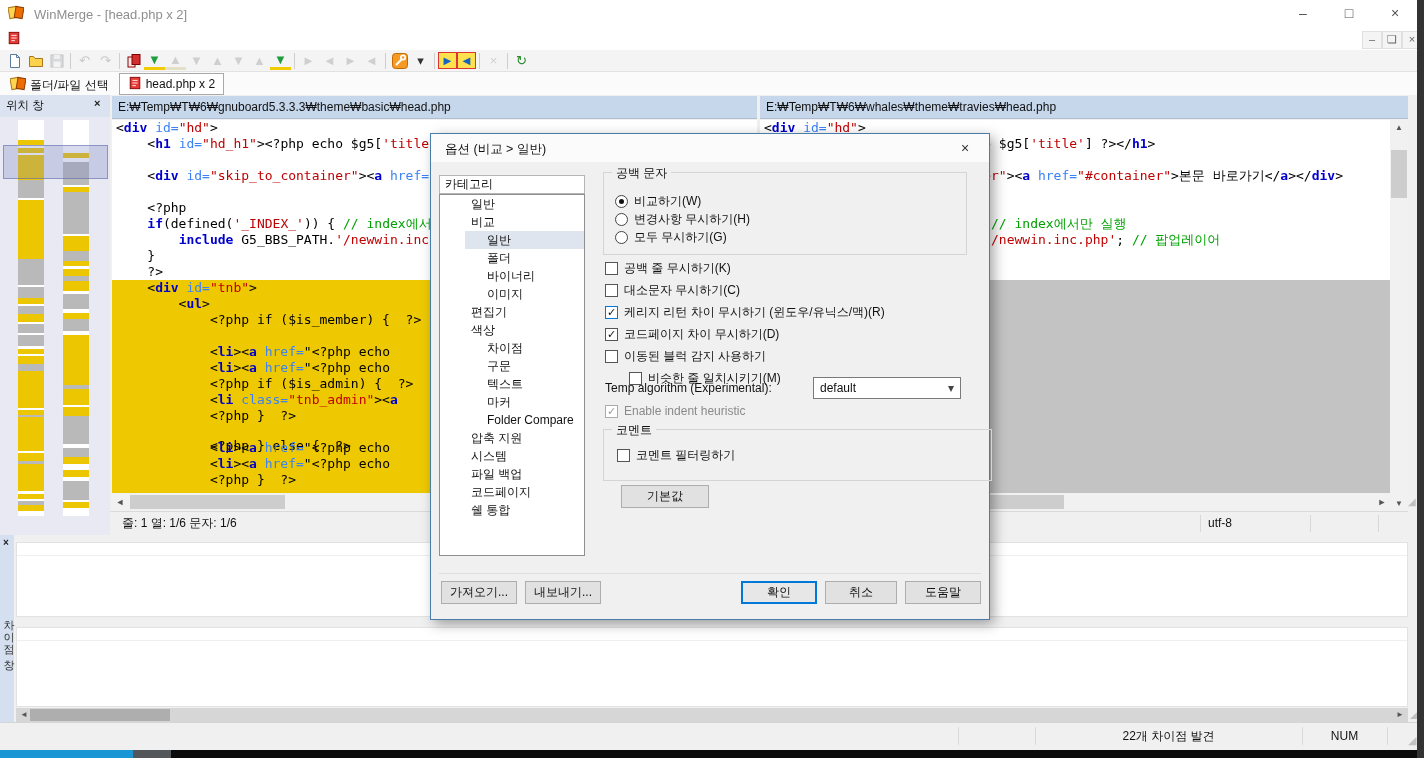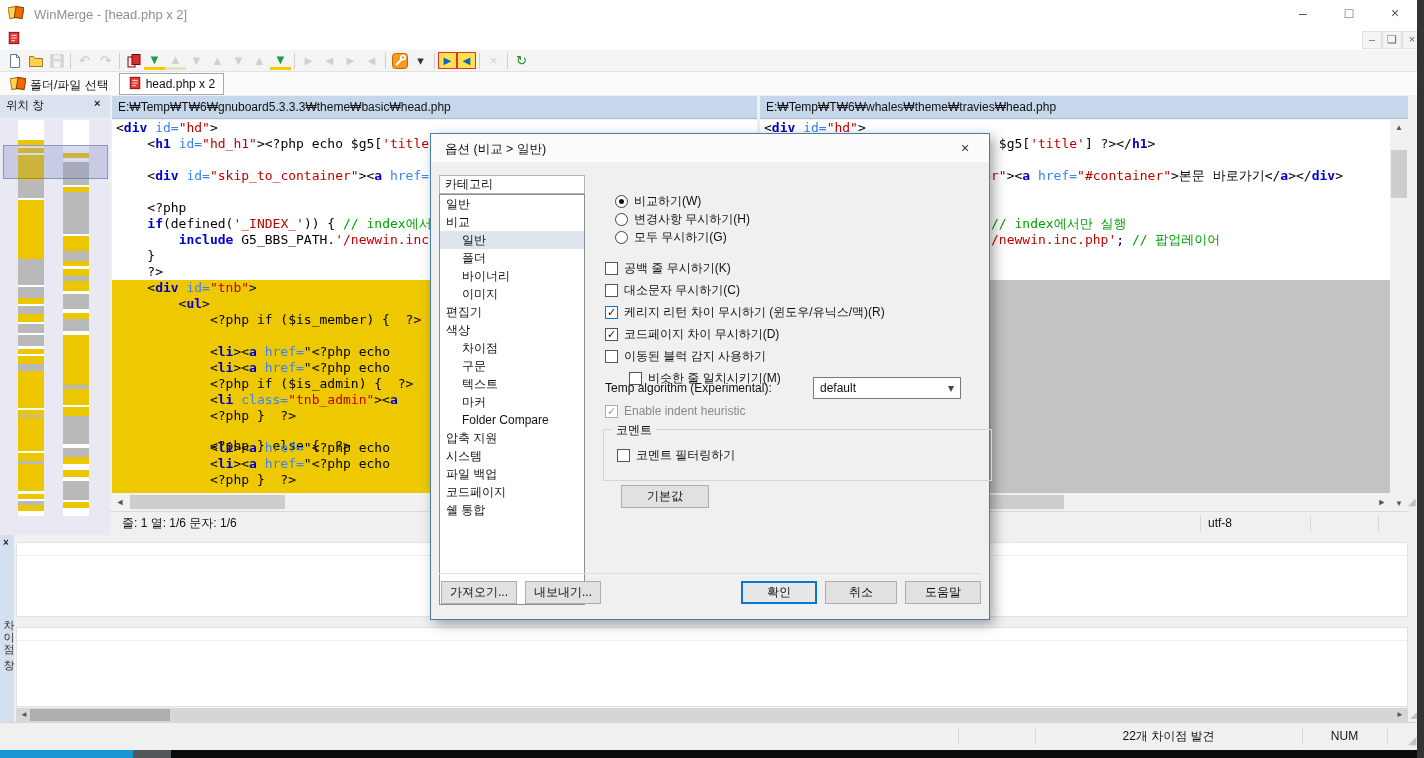--- a/index.html
+++ b/index.html
@@ -65,21 +65,21 @@
   #bs-blue{position:absolute;left:0;top:0;width:133px;height:8px;background:#1996d3;}
   #bs-gray{position:absolute;left:133px;top:0;width:38px;height:8px;background:#54575a;}
   #rightedge{left:1417px;top:0;width:7px;height:758px;background:#333;}
   
   #dialog{left:430px;top:133px;width:558px;height:485px;background:#f0f0f0;border:1px solid #477cab;
           box-shadow:4px 4px 12px rgba(0,0,0,.35);z-index:40;}
   #dlg-titlebar{position:absolute;left:0;top:0;width:100%;height:28px;background:#fbfbfb;}
   #dlg-title{position:absolute;left:14px;top:7px;font-size:12.5px;}
   #dlg-close{position:absolute;left:530px;top:6px;font-size:14px;color:#333;}
   #dlg-cat-header{position:absolute;left:8px;top:41px;width:146px;height:19px;background:#fff;border:1px solid #b5b5b5;box-sizing:border-box;line-height:17px;padding-left:5px;}
-  #dlg-tree{position:absolute;left:8px;top:60px;width:146px;height:411px;background:#fff;border:1px solid #8f8f8f;box-sizing:border-box;overflow:hidden;}
+  #dlg-tree{position:absolute;left:8px;top:60px;width:146px;height:362px;background:#fff;border:1px solid #8f8f8f;box-sizing:border-box;overflow:hidden;padding-left:25px;}
   .tree-item{height:18px;line-height:18px;font-size:12px;}
   .tree-item.sel{background:#dfe5ee;}
   .grp{position:absolute;border:1px solid #d4d4d4;}
   .grp-legend{position:absolute;top:-8px;left:8px;background:#f0f0f0;padding:0 4px;font-size:12px;}
   .optrow{position:absolute;height:16px;display:flex;align-items:center;gap:6px;font-size:12px;}
   .radio{width:13px;height:13px;border-radius:50%;border:1px solid #444;background:#fff;box-sizing:border-box;position:relative;flex:none;}
   .radio.on::after{content:"";position:absolute;left:3px;top:3px;width:5px;height:5px;border-radius:50%;background:#111;}
   .cb{width:13px;height:13px;border:1px solid #555;background:#fff;box-sizing:border-box;flex:none;text-align:center;line-height:11px;font-size:11px;color:#111;}
   .cb.focused{border-color:#0078d7;}
   .cb.disabled{border-color:#ababab;color:#9a9a9a;}
@@ -408,20 +408,23 @@
       <div class="tree-item" style="padding-left: 22px;">텍스트</div>
       <div class="tree-item" style="padding-left: 22px;">마커</div>
       <div class="tree-item" style="padding-left: 22px;">Folder Compare</div>
       <div class="tree-item" style="padding-left: 6px;">압축 지원</div>
       <div class="tree-item" style="padding-left: 6px;">시스템</div>
       <div class="tree-item" style="padding-left: 6px;">파일 백업</div>
       <div class="tree-item" style="padding-left: 6px;">코드페이지</div>
       <div class="tree-item" style="padding-left: 6px;">쉘 통합</div>
     </div>
 
+  <div class="grp" style="left:172px;top:38px;width:362px;height:81px;">
+    <span class="grp-legend">공백 문자</span>
+  </div>
   <div id="dlg-radios">
       <div class="optrow" style="left: 184px; top: 59px;">
         <span class="radio on"></span>
         <span>비교하기(W)</span>
       </div>
       <div class="optrow" style="left: 184px; top: 77px;">
         <span class="radio"></span>
         <span>변경사항 무시하기(H)</span>
       </div>
       <div class="optrow" style="left: 184px; top: 95px;">

